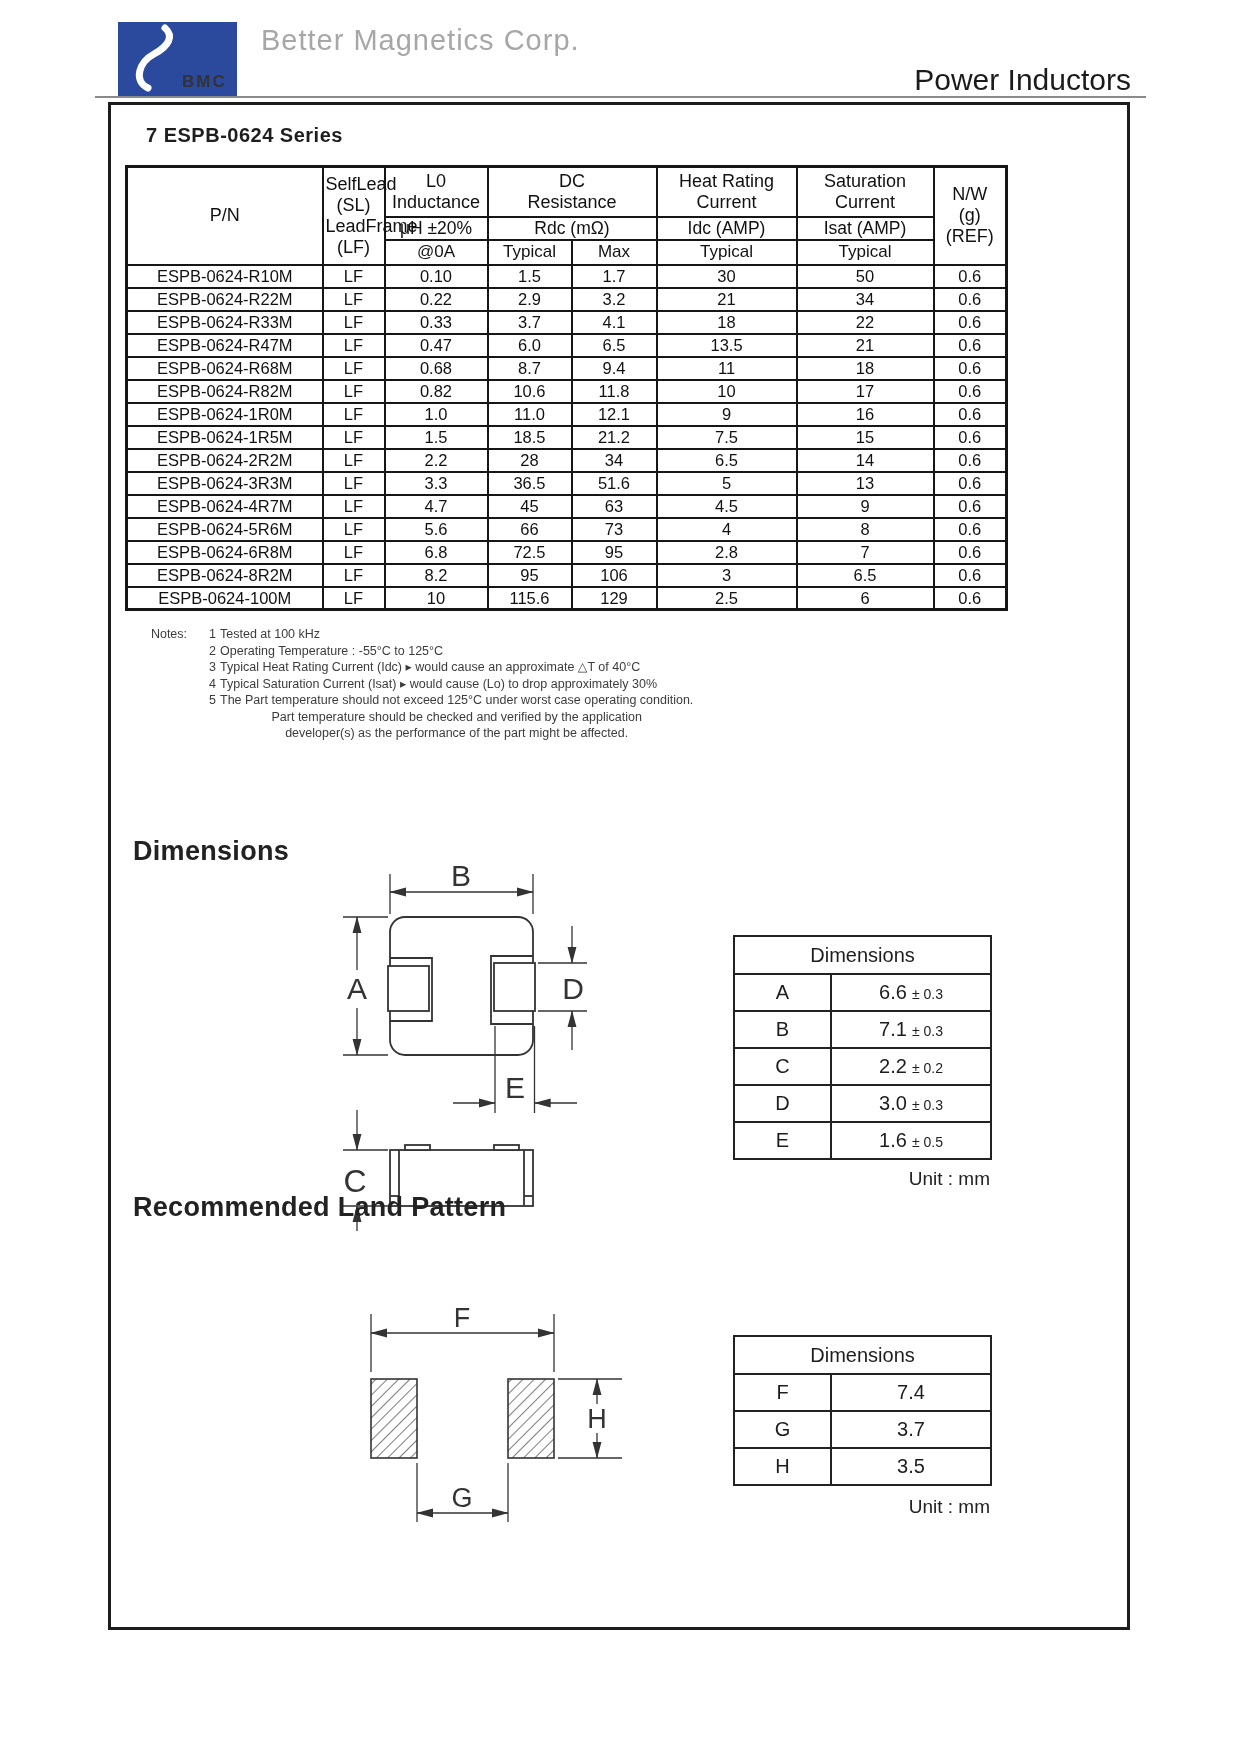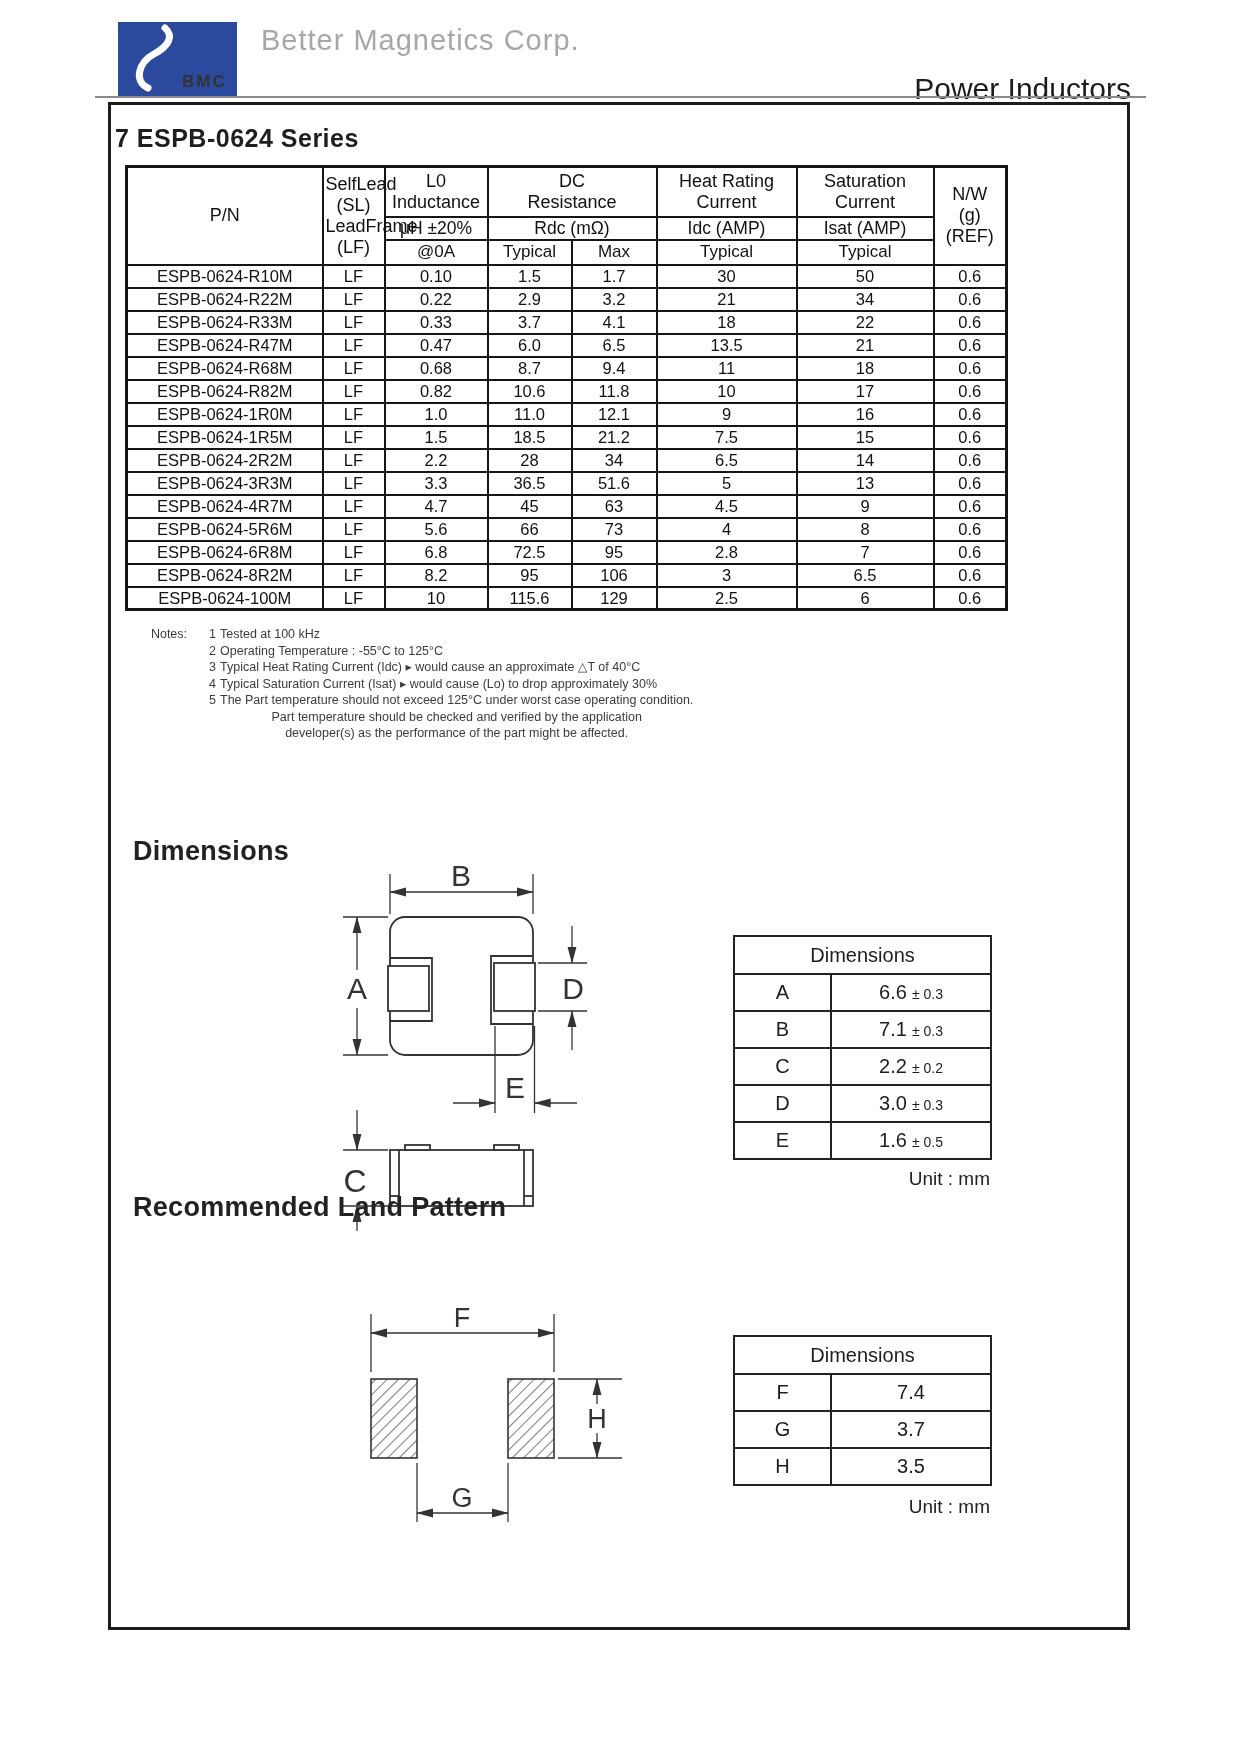--- a/index.html
+++ b/index.html
@@ -3,27 +3,27 @@
 <meta charset="utf-8">
 <style>
   * { margin:0; padding:0; box-sizing:border-box; }
   body { background:#ffffff; font-family:"Liberation Sans", sans-serif; }
   .page { position:relative; width:1241px; height:1755px; background:#fff; overflow:hidden; }
 
   
   .logo { position:absolute; left:118px; top:22px; width:119px; height:74px; }
   .company-en { position:absolute; left:253px; top:24px; font-size:29px; color:#a7a7a7; letter-spacing:1px;margin-left:8px; }
   .company-cn { position:absolute; left:253px; top:58px; font-size:27px; color:#454545; }
-  .page-title { position:absolute; right:110px; top:72px; font-size:30px; color:#1b1b1b; }
+  .page-title { position:absolute; right:110px; top:63px; font-size:30px; color:#1b1b1b; }
   .header-rule { position:absolute; left:95px; top:96px; width:1051px; height:2px; background:#8a8a8a; }
 
   
   .content-box { position:absolute; left:108px; top:102px; width:1022px; height:1528px; border:3px solid #1c1c1c; }
 
-  .series-title { position:absolute; left:115px; top:124px; font-size:25px; font-weight:bold; color:#1e1e1e; letter-spacing:0.5px; }
+  .series-title { position:absolute; left:146px; top:124px; font-size:20px; font-weight:bold; color:#1e1e1e; letter-spacing:0.5px; }
 
   
   .main-table { position:absolute; left:125px; top:165px; width:880px; border-collapse:collapse; table-layout:fixed; color:#111; border:3px solid #161616; }
   .main-table th, .main-table td { border:2px solid #161616; text-align:center; vertical-align:middle; padding:0 2px; font-weight:normal; }
   .main-table tr.h1 th { height:50px; font-size:18px; line-height:21px; white-space:pre-line; }
   .main-table tr.h2 th { height:20px; font-size:17.5px; }
   .main-table tr.h3 th { height:25px; font-size:17px; }
   .main-table th.c-lead { font-size:10.5px; line-height:12.5px; white-space:pre-line; }
   .main-table th.c-nw { font-size:12.5px; line-height:15px; white-space:pre-line; }
   .main-table tbody td { height:23px; font-size:16.5px; line-height:1; }

